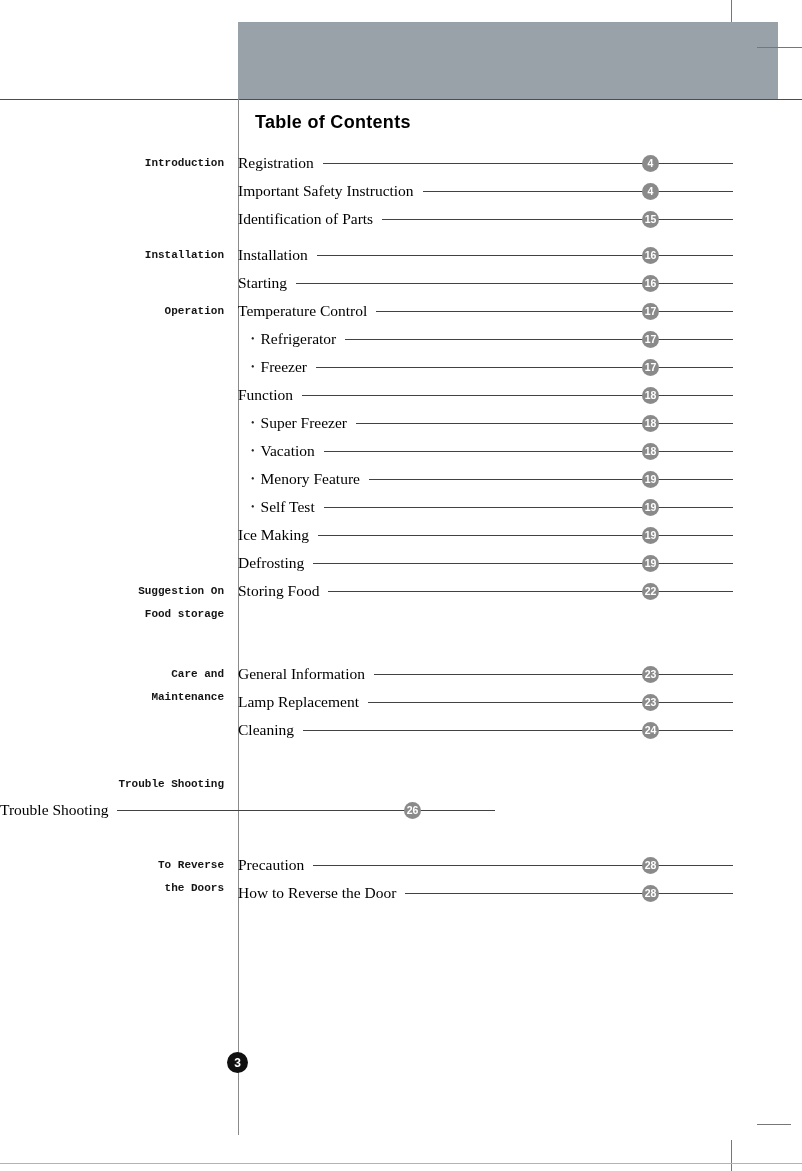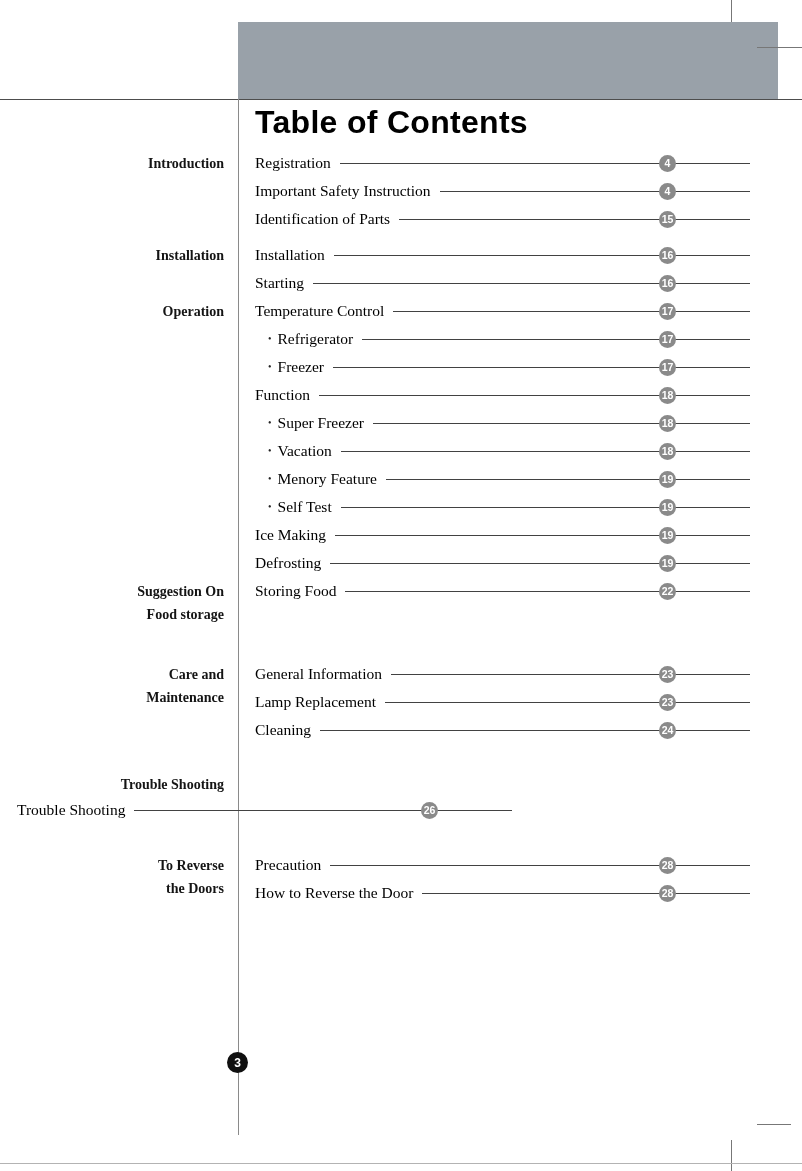--- a/index.html
+++ b/index.html
@@ -13,36 +13,36 @@
   .crop-v-top{position:absolute;left:731px;top:0;width:1px;height:22px;background:#777;}
   .crop-h-top{position:absolute;left:757px;top:47px;width:45px;height:1px;background:#777;}
   .crop-h-bottom{position:absolute;left:757px;top:1124px;width:34px;height:1px;background:#777;}
   .crop-v-bottom{position:absolute;left:731px;top:1140px;width:1px;height:31px;background:#777;}
   .rule-bottom{position:absolute;left:0;top:1163px;width:802px;height:1px;background:#b3b3b3;}
 
   #content{position:absolute;left:0;top:99px;width:802px;}
   .title{
     margin:8px 0 12px 255px;
     font-family:"Liberation Sans",sans-serif;font-weight:bold;
-    font-size:32px;line-height:30px;color:#000;letter-spacing:0.3px;
+    font-size:18px;line-height:30px;color:#000;letter-spacing:0.3px;
   }
   .group{display:flex;align-items:flex-start;}
   #toc-groups .group:nth-child(2){margin-top:8px;}
   #toc-groups .group:nth-child(3){}
   #toc-groups .group:nth-child(4){}
   #toc-groups .group:nth-child(5){margin-top:34px;}
   #toc-groups .group:nth-child(6){margin-top:26px;flex-direction:column;}
   #toc-groups .group:nth-child(7){margin-top:27px;}
 
   .side-label{
     width:238px;box-sizing:border-box;padding:3px 14px 0 0;text-align:right;
-    font-family:Liberation Serif, serif;font-weight:bold;
-    font-size:14px;line-height:23px;color:#141414;
-  }
-  .entries{width:495px;padding-left:17px;}
+    font-family:Liberation Mono, monospace;font-weight:bold;
+    font-size:11px;line-height:23px;color:#141414;
+  }
+  .entries{width:495px;}
   .row{position:relative;height:28px;display:flex;align-items:center;font-size:15.5px;color:#000;}
   .row.indent{padding-left:13px;}
   .bullet{font-size:10px;margin-right:6px;color:#222;line-height:1;}
   .entry-title{white-space:nowrap;}
   .leader{flex:1;height:1px;background:#424242;margin-left:9px;}
   .badge{
     position:absolute;left:404px;top:50%;margin-top:-8.5px;
     width:17px;height:17px;border-radius:50%;background:#8a8a8a;
     color:#fff;font-family:"Liberation Sans",sans-serif;font-weight:bold;font-size:10.5px;
     display:flex;align-items:center;justify-content:center;

